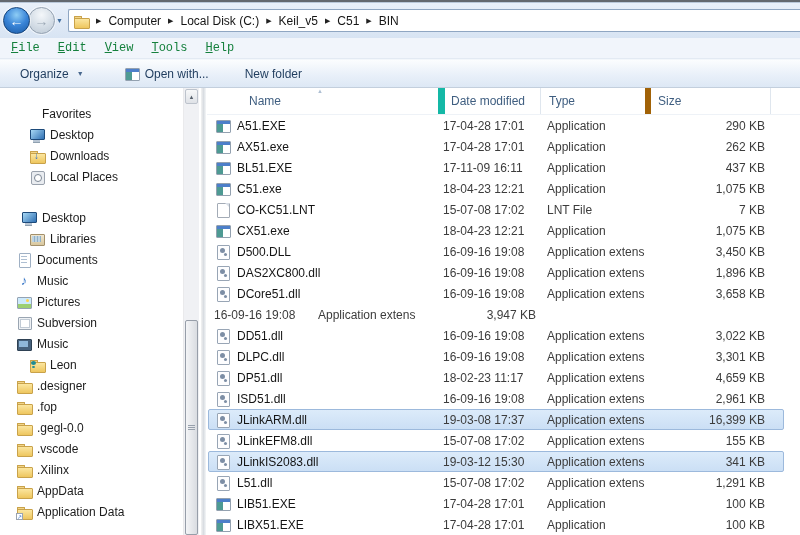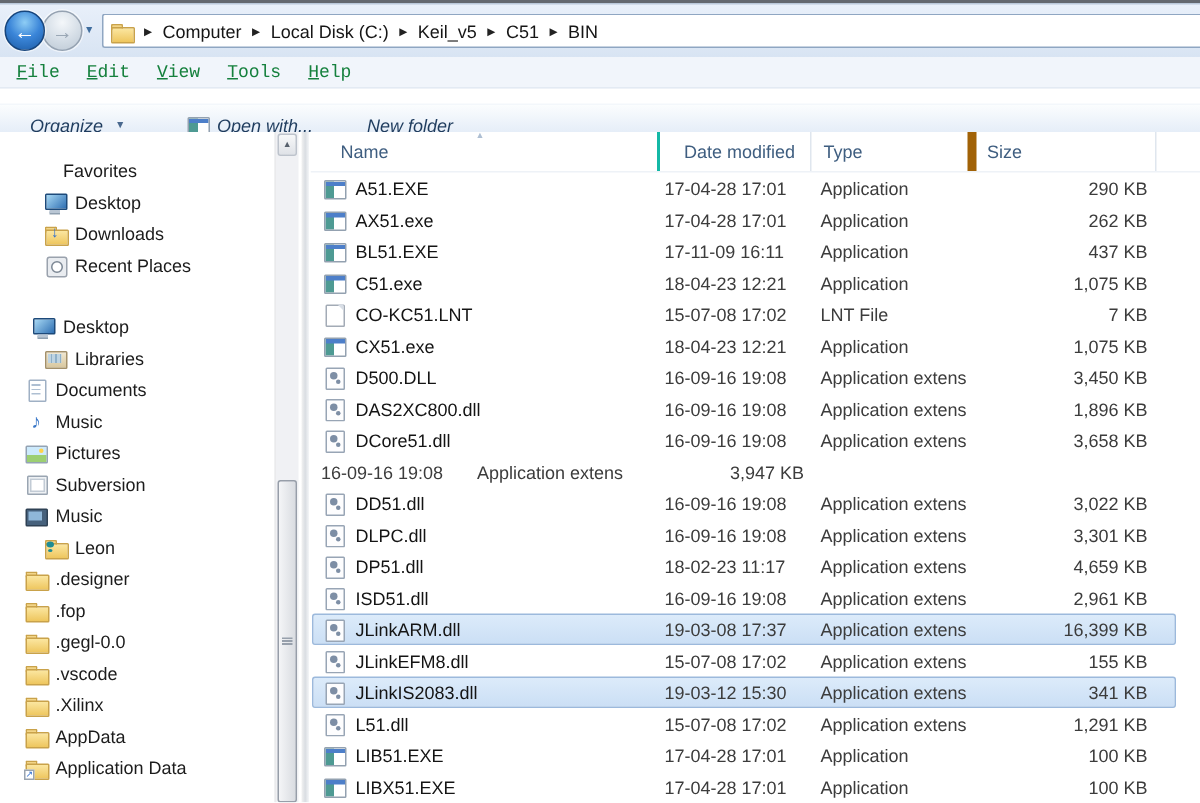--- a/index.html
+++ b/index.html
@@ -26,24 +26,24 @@
   .crumb-sep { font-size:7px; color:#222; padding:0 7px; }
   .crumb { color:#151515; cursor:default; white-space:nowrap; }
 
   
   .menu-band { position:absolute; top:38px; left:0; right:0; height:21px;
     background:#f1f5fb; border-bottom:1px solid #e3eaf3; display:flex; align-items:center; padding-left:2px; }
   .menu-item { display:inline-block; padding:2px 9px; color:#15803d;font-family:Liberation Mono, monospace; }
   .menu-item::first-letter { text-decoration:underline; }
 
   
-  .tool-band { position:absolute; top:69px; left:0; right:0; height:29px;
+  .tool-band { position:absolute; top:59px; left:0; right:0; height:29px;
     background:linear-gradient(#fbfdfe,#e9f0f9 55%,#dde8f5);
     border-top:1px solid #f3f7fb; border-bottom:1px solid #c3cfdd;
-    display:flex; align-items:center; color:#1f3c5e;font-style:italic; }
+    display:flex; align-items:center; color:#1f3c5e; }
   .tool-btn { display:flex; align-items:center; gap:5px; padding:3px 6px; border-radius:2px; }
   .tb-organize { margin-left:14px; }
   .tb-open { margin-left:28px; }
   .tb-new { margin-left:24px; }
   .tb-caret { font-size:7px; color:#49688e; margin-left:3px; }
 
   
   .main { position:absolute; top:88px; left:0; right:0; bottom:0; background:#fff; }
 
   
@@ -68,22 +68,22 @@
 
   
   .pane-divider { position:absolute; left:201px; top:0; bottom:0; width:5px;
     background:linear-gradient(90deg,#f2f2f2,#d9dde2 50%,#f4f6f8); }
 
   
   .list-pane { position:absolute; left:207px; right:0; top:0; bottom:0; background:#fff; overflow:hidden; }
   .list-header { position:relative; display:flex; height:27px; align-items:center;
     color:#3f5e80; border-bottom:1px solid #eef2f7; }
   .hc { height:100%; display:flex; align-items:center; }
-  .hc-name { width:231px; padding-left:20px; }
-  .hc-date { width:102px; padding-left:16px; border-left:2px solid #14b8a6; }
+  .hc-name { width:231px; padding-left:42px; }
+  .hc-date { width:102px; padding-left:6px; border-left:7px solid #14b8a6; }
   .hc-type { width:105px; padding-left:8px; border-left:1px solid #dfe6ee; }
   .hc-size { width:125px; padding-left:7px; border-left:6px solid #a16207; }
   .hc-extra { flex:1; border-left:1px solid #dfe6ee; }
   .sort-glyph { position:absolute; left:110px; top:0px; font-size:6px; color:#aebfd3; }
 
   .rows { position:absolute; top:27px; left:0; right:0; bottom:0; }
   .row { display:flex; align-items:center; height:21px; width:576px; margin-left:1px; border:1px solid transparent; border-radius:2px; }
   .row.selected { background:linear-gradient(#dcebfa,#cbdff5); border:1px solid #9cb9dc; }
   .cell { white-space:nowrap; overflow:hidden; }
   .c-name { width:229px; display:flex; align-items:center; padding-left:6px; color:#141414; }
@@ -212,21 +212,21 @@
 
         <div class="sitem lv1">
           <i class="sic ic-folder-down">
             <i class="ov-down">↓</i>
           </i>
           <span class="slabel">Downloads</span>
         </div>
 
         <div class="sitem lv1">
           <i class="sic ic-recent"><i></i></i>
-          <span class="slabel">Recent Places</span>
+          <span class="slabel">Local Places</span>
         </div>
 
         <div class="sitem lv0 gap">
           <i class="sic ic-monitor"><i></i></i>
           <span class="slabel">Desktop</span>
         </div>
 
         <div class="sitem lv1">
           <i class="sic ic-library"><i></i></i>
           <span class="slabel">Libraries</span>

